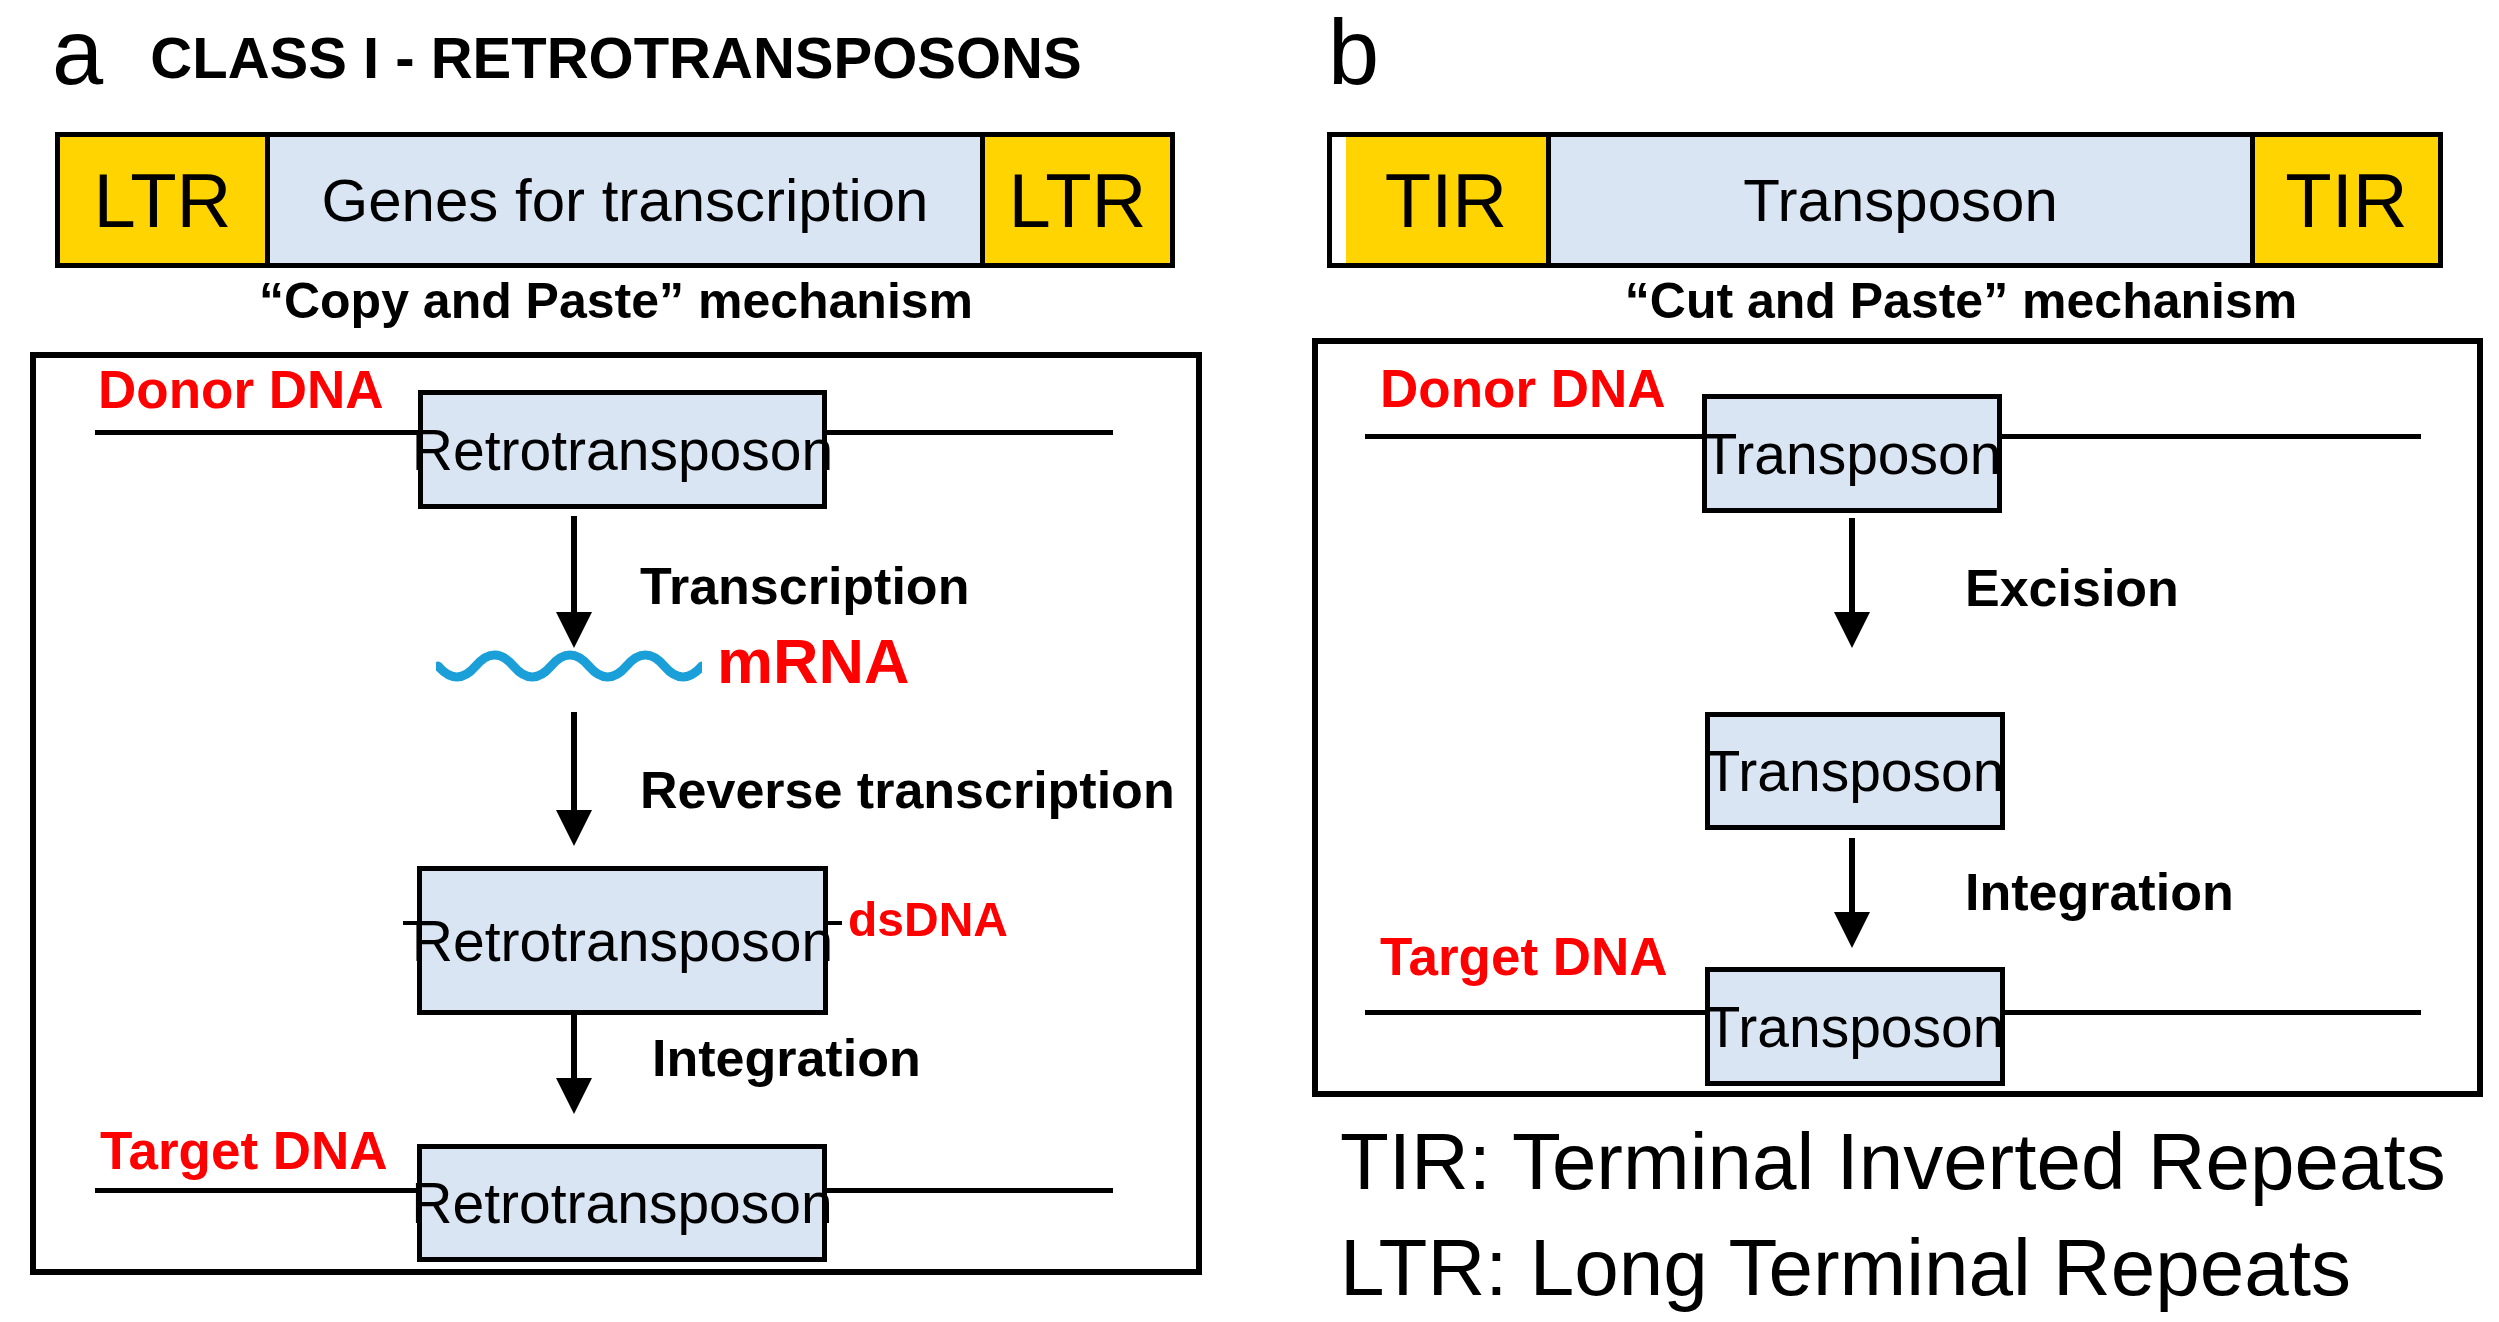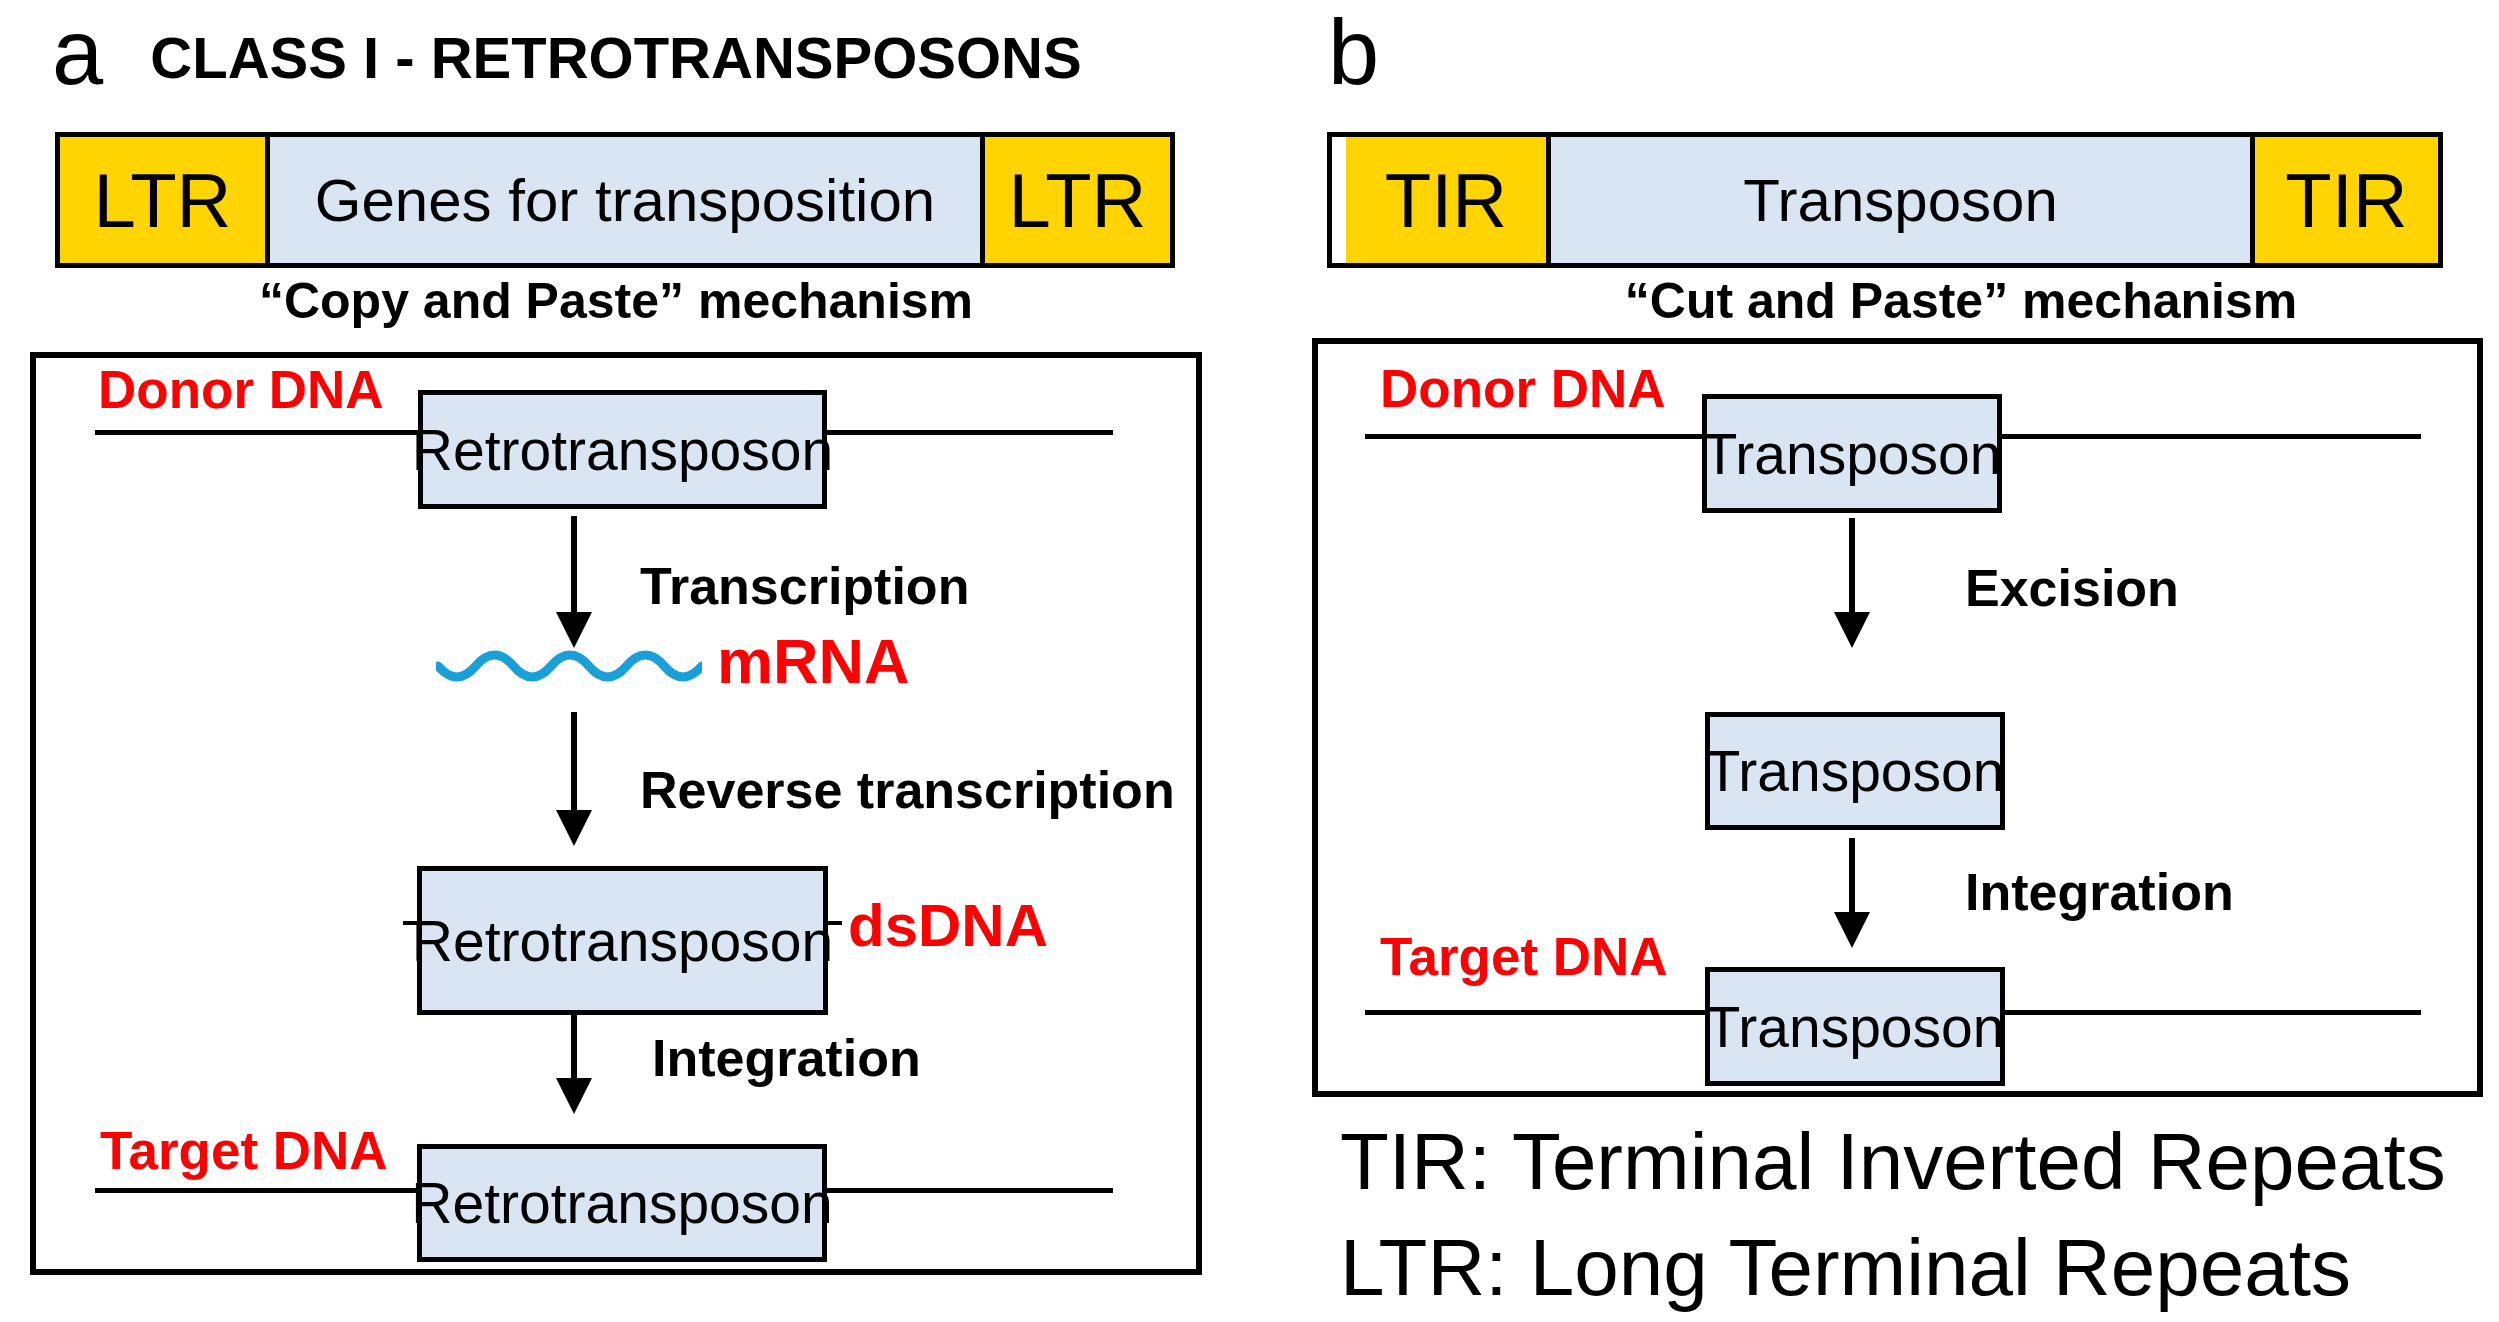--- a/index.html
+++ b/index.html
@@ -23,35 +23,35 @@
                  box-sizing:border-box; display:flex; align-items:center; justify-content:center;
                  font-size:57px; font-weight:400; white-space:nowrap;margin-top:17px; }
   .red-label { position:absolute; color:var(--red); font-weight:700; font-size:53px; white-space:nowrap; line-height:1; }
   .step-label { position:absolute; font-weight:700; font-size:52px; white-space:nowrap; line-height:1; }
   .arrow { position:absolute; width:48px; }
   .arrow .shaft { position:absolute; left:21px; top:0; width:6px; height:calc(100% - 36px); background:#000; }
   .arrow .head { position:absolute; bottom:0; left:6px; width:0; height:0;
                  border-left:18px solid transparent; border-right:18px solid transparent;
                  border-top:36px solid #000; }
   .mrna-text { font-size:63px; }
-  .dsdna-text { font-size:60px; }
+  .dsdna-text { font-size:48px; }
   .legend-line { position:absolute; font-size:80px; font-weight:400; white-space:nowrap; line-height:1; }
 </style>
 </head>
 <body>
 
 <div class="stage">
 
   <div class="abs panel-label" style="left:52px; top:6px;">a</div>
 
   <div class="abs title" style="left:30px; top:24px; width:1172px;">CLASS I - RETROTRANSPOSONS</div>
 
   <div class="bar" style="left:55px; top:132px; width:1120px;">
     <div class="seg seg-yellow" style="width:205px;">LTR</div>
-    <div class="seg seg-blue">Genes for transposition</div>
+    <div class="seg seg-blue">Genes for transcription</div>
     <div class="seg seg-yellow" style="width:185px;">LTR</div>
   </div>
 
   <div class="abs mech" style="left:30px; top:272px; width:1172px;">“Copy and Paste” mechanism</div>
 
   <div class="flowbox" style="left:30px; top:352px; width:1172px; height:923px;"></div>
 
   <div class="red-label" style="left:98px; top:363px;">Donor DNA</div>
   <div class="dna-line" style="left:95px; top:430px; width:1018px;"></div>
   <div class="element-box" style="left:418px; top:373px; width:409px; height:119px;">Retrotransposon</div>

